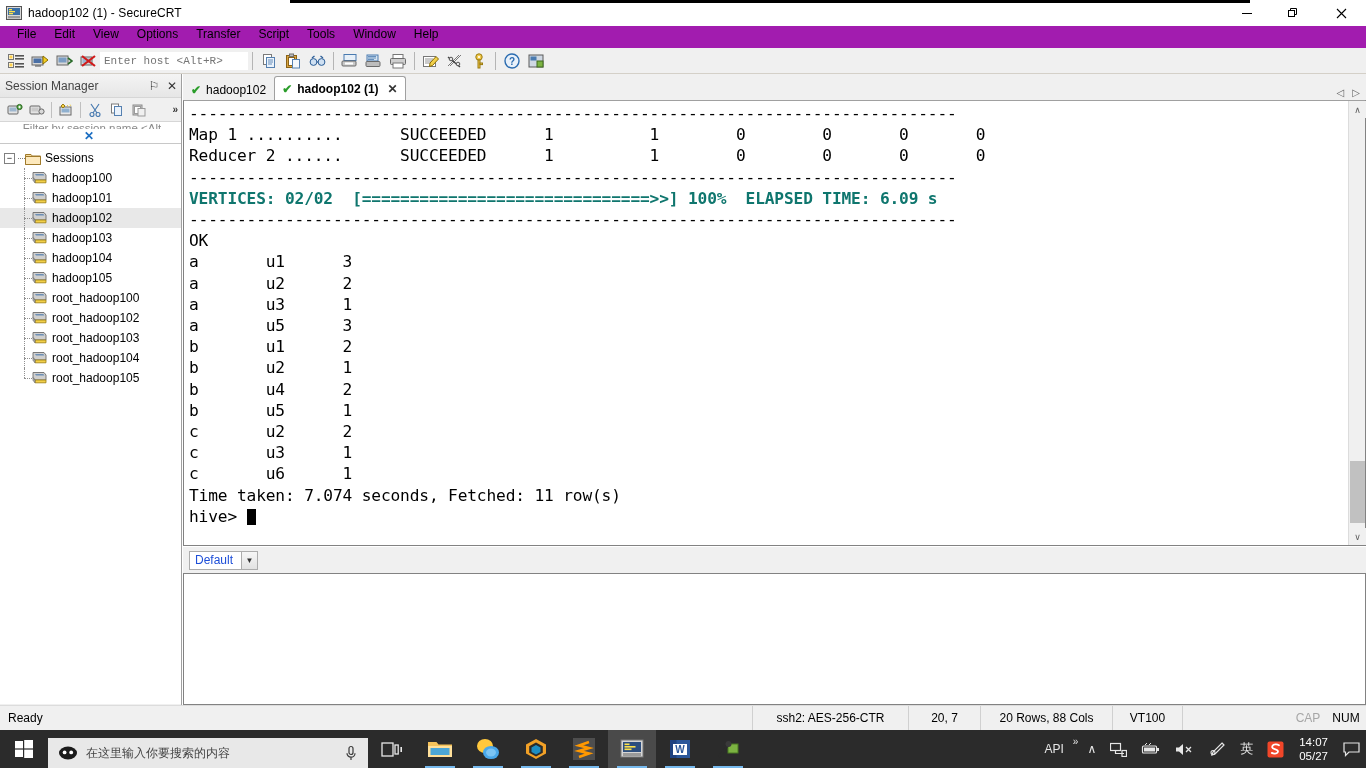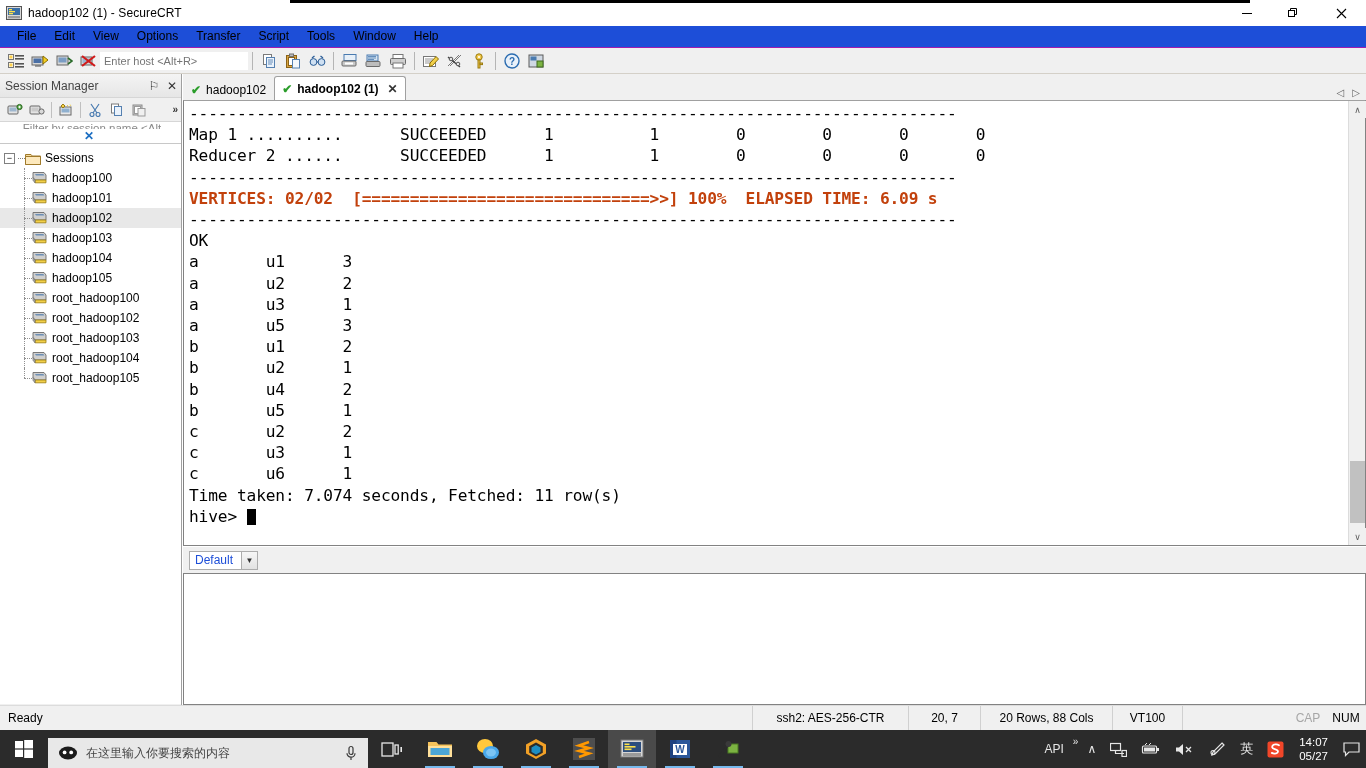--- a/index.html
+++ b/index.html
@@ -30,43 +30,43 @@
     font-size: 13px; color: #000;
   }
   .win-btn:last-child { width: 50px; }
   .titlebar-accent {
     position: absolute; left: 290px; top: 0px; width: 960px; height: 3px; background: #000;
   }
 
   
   .menubar {
     position: absolute; left: 0; top: 26px; width: 1366px; height: 22px;
-    background: #1d4ed8; display: flex; align-items: flex-start; padding-left: 8px;
-    border-bottom: 1px solid #a21caf;
+    background: #a21caf; display: flex; align-items: center; padding-left: 8px;
+    border-bottom: 6px solid #a21caf;
   }
   .menu-item {
     font-size: 12px; color: #000; padding: 2px 9px; line-height: 16px; white-space: nowrap;
   }
 
   
   .toolbar {
     position: absolute; left: 0; top: 48px; width: 1366px; height: 26px;
     background: #f0f0f0; display: flex; align-items: center; padding-left: 4px;
     border-bottom: 1px solid #d4d0c8;
   }
   .tb-btn {
     width: 22px; height: 22px; margin: 0 1px;
     display: flex; align-items: center; justify-content: center;
     position: relative;
   }
   .tb-sep { width: 1px; height: 18px; background: #b5b5b5; margin: 0 4px; }
   .host-input {
     width: 148px; height: 18px; background: #fff; border: 1px solid #fff;
     font-size: 11px; color: #9a9a9a; padding: 7px 3px; line-height: 16px;
-    font-family: Liberation Sans, sans-serif; outline: none;
+    font-family: Liberation Mono, monospace; outline: none;
   }
 
   
   .sm-panel {
     position: absolute; left: 0; top: 74px; width: 182px; height: 631px;
     background: #f0f0f0; border-right: 1px solid #a0a0a0;
   }
   .sm-header {
     height: 24px; display: flex; align-items: center;
     background: linear-gradient(#f4f4f4, #e6e6e6);
@@ -138,21 +138,21 @@
   }
   .term {
     position: absolute; left: 0; top: 0; right: 17px; bottom: 0;
     background: #fff; overflow: hidden; padding: 2px 0 0 5px;
   }
   .term pre {
     font-family: "DejaVu Sans Mono", "Liberation Mono", monospace;
     font-size: 16.2px; line-height: 21.2px; color: #000;
     white-space: pre; letter-spacing: -0.15px;
   }
-  .term .red { color: #c2410c; font-weight: bold; }
+  .term .red { color: #0f766e; font-weight: bold; }
   .cursor {
     display: inline-block; width: 9px; height: 16px; background: #000;
     vertical-align: -3px;
   }
   .vscroll {
     position: absolute; right: 0; top: 0; width: 17px; bottom: 0;
     background: #f0f0f0; border-left: 1px solid #dcdcdc;
   }
   .vs-arrow {
     width: 17px; height: 17px; display:flex; align-items:center; justify-content:center;

